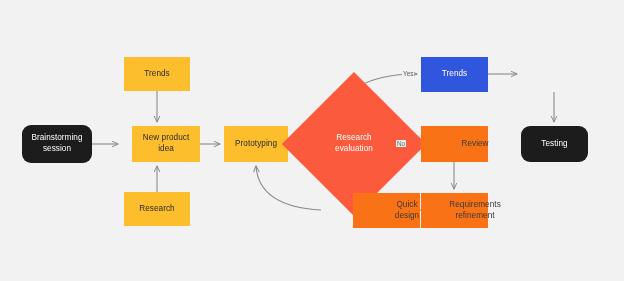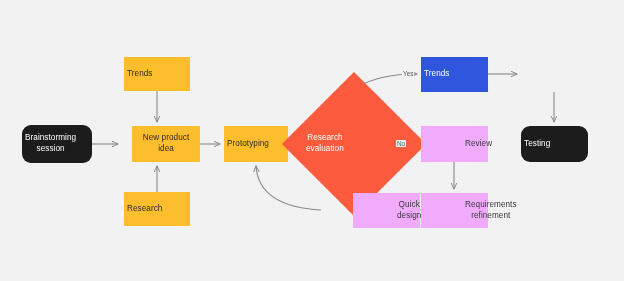--- a/index.html
+++ b/index.html
@@ -19,37 +19,37 @@
   svg#edges {
     position: absolute;
     left: 0; top: 0;
     width: 624px; height: 281px;
     overflow: visible;
   }
   .node {
     position: absolute;
     display: flex;
     align-items: center;
-    justify-content: flex-start;
+    justify-content: center;
     text-align: center;
     font-size: 8.2px;
     line-height: 1.32;
     letter-spacing: 0.05px;
     padding: 2px 3px;
     z-index: 3;
   }
   .node .lbl { display: block; white-space: pre-line; }
   .n-term {
     background: #1c1c1c;
     color: #ffffff;
     border-radius: 9px;
   }
   .n-yellow { background: #fcbe2d; color: #2b2b2b; }
   .n-blue   { background: #3056dd; color: #ffffff; }
-  .n-pink   { background: #f0abfc; color: #3a3a3a; padding-left: 44px; }
+  .n-pink   { background: #f97316; color: #3a3a3a; padding-left: 44px; }
   .n-diamond {
     background: transparent;
     color: #ffffff;
     z-index: 3;
   }
   .n-diamond .dia-shape {
     position: absolute;
     left: 0; top: 0;
     width: 100%; height: 100%;
     background: #fb5b3c;

